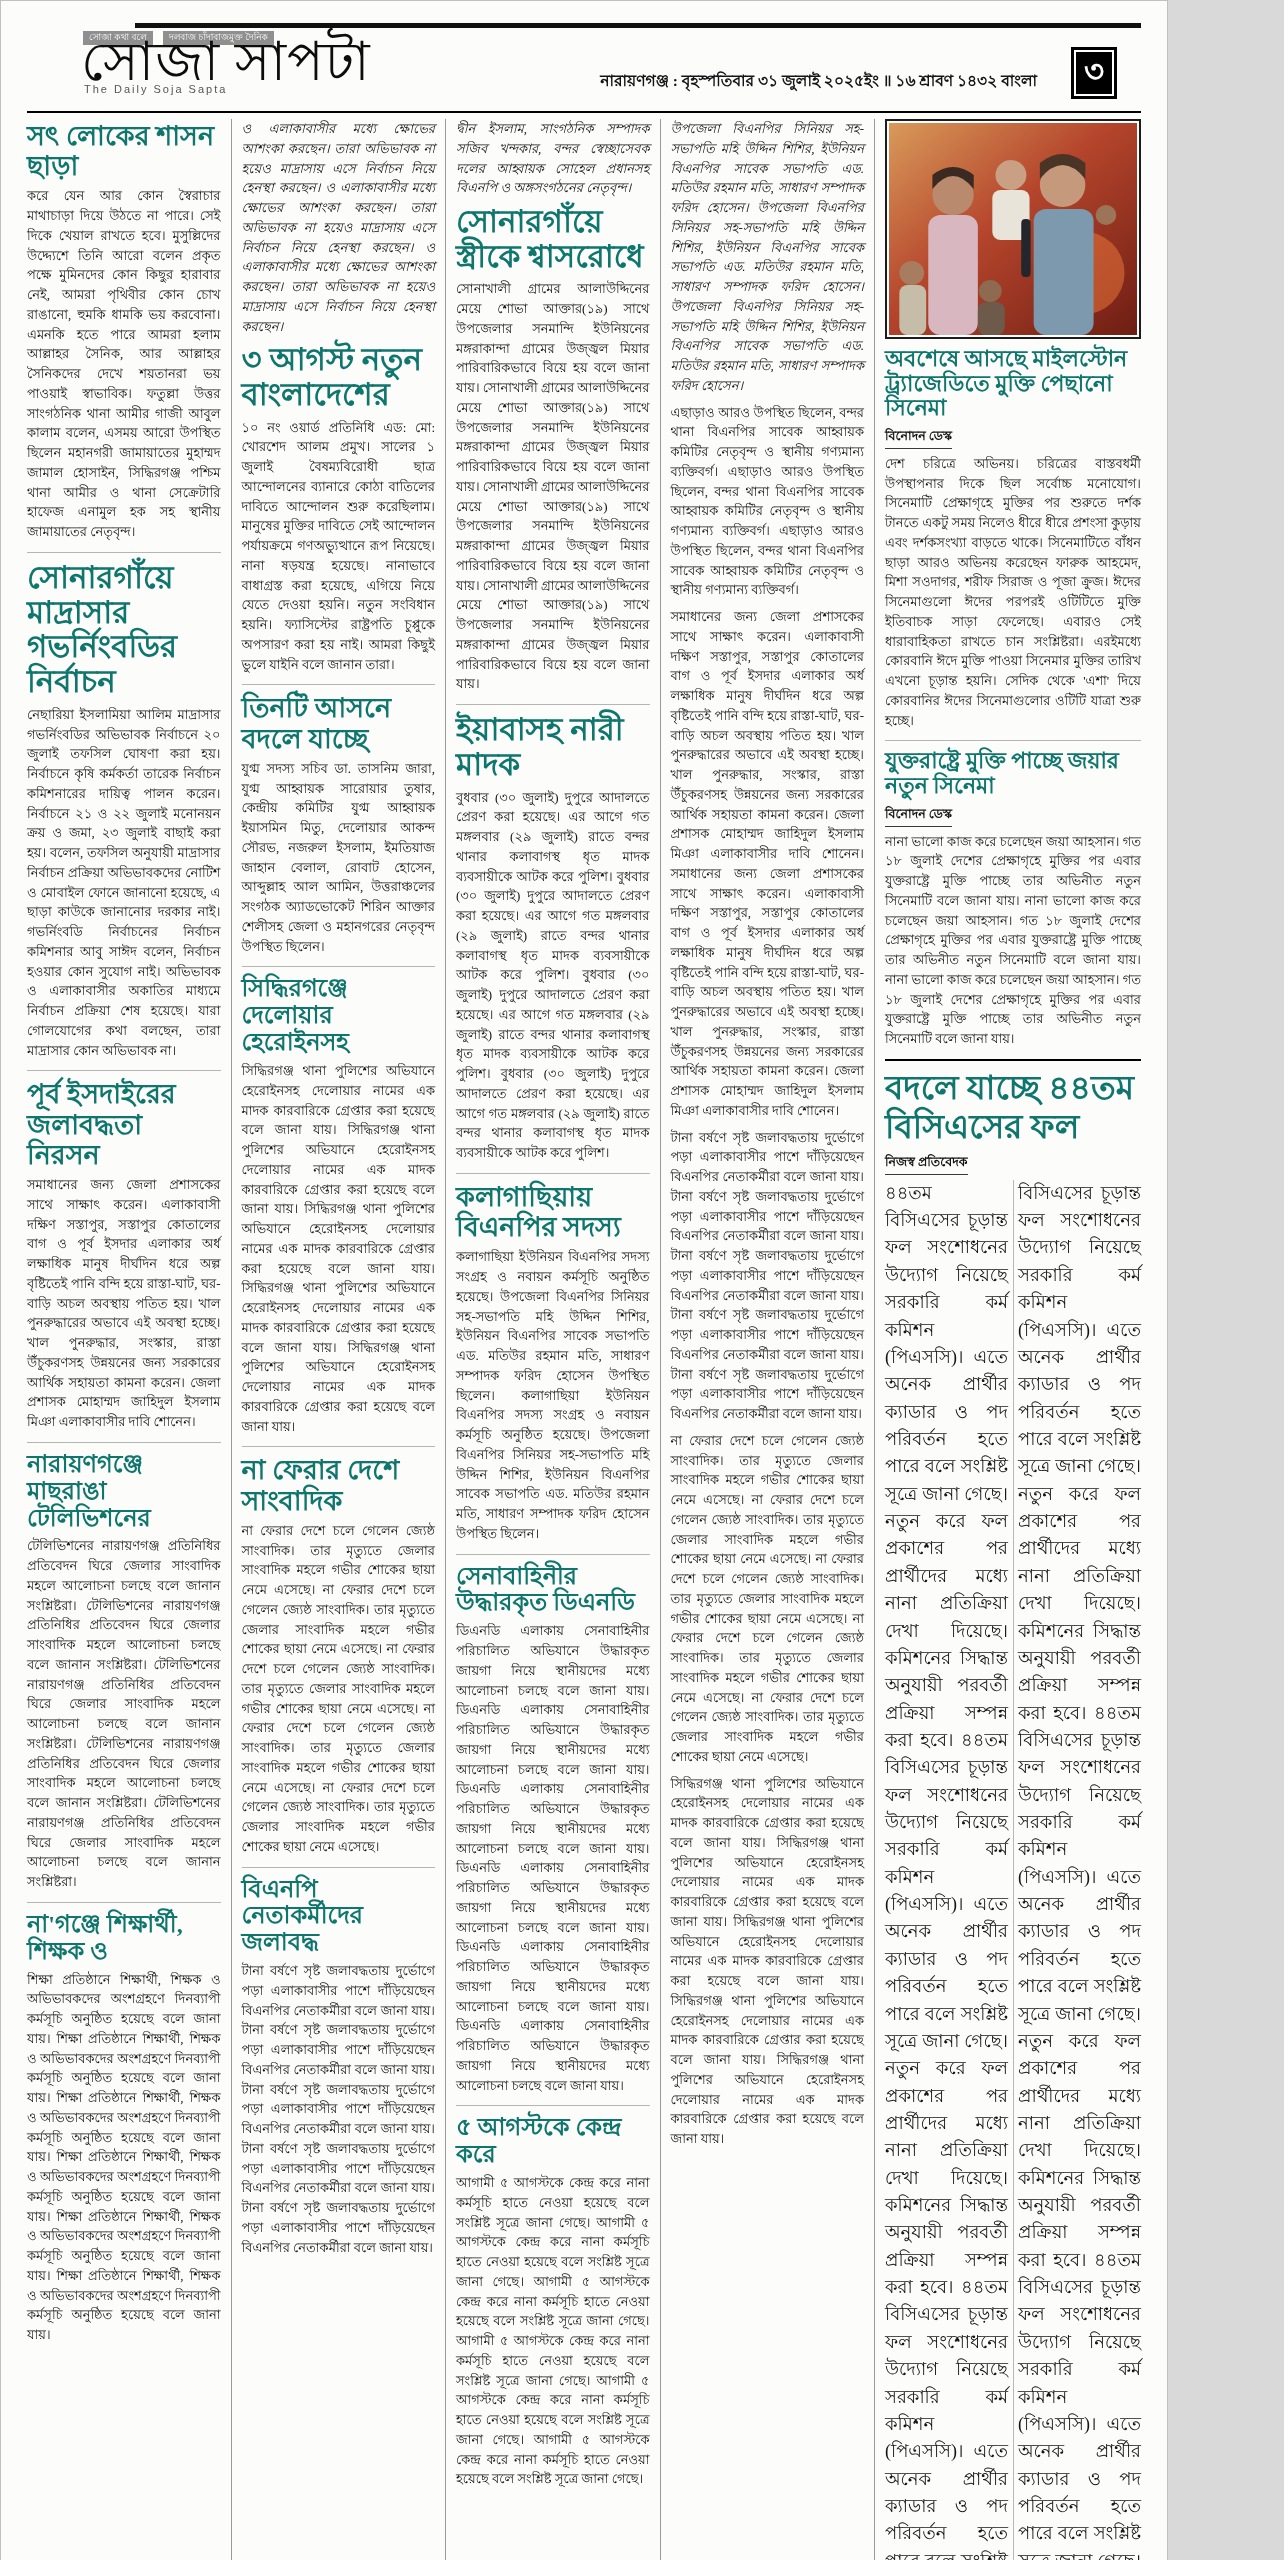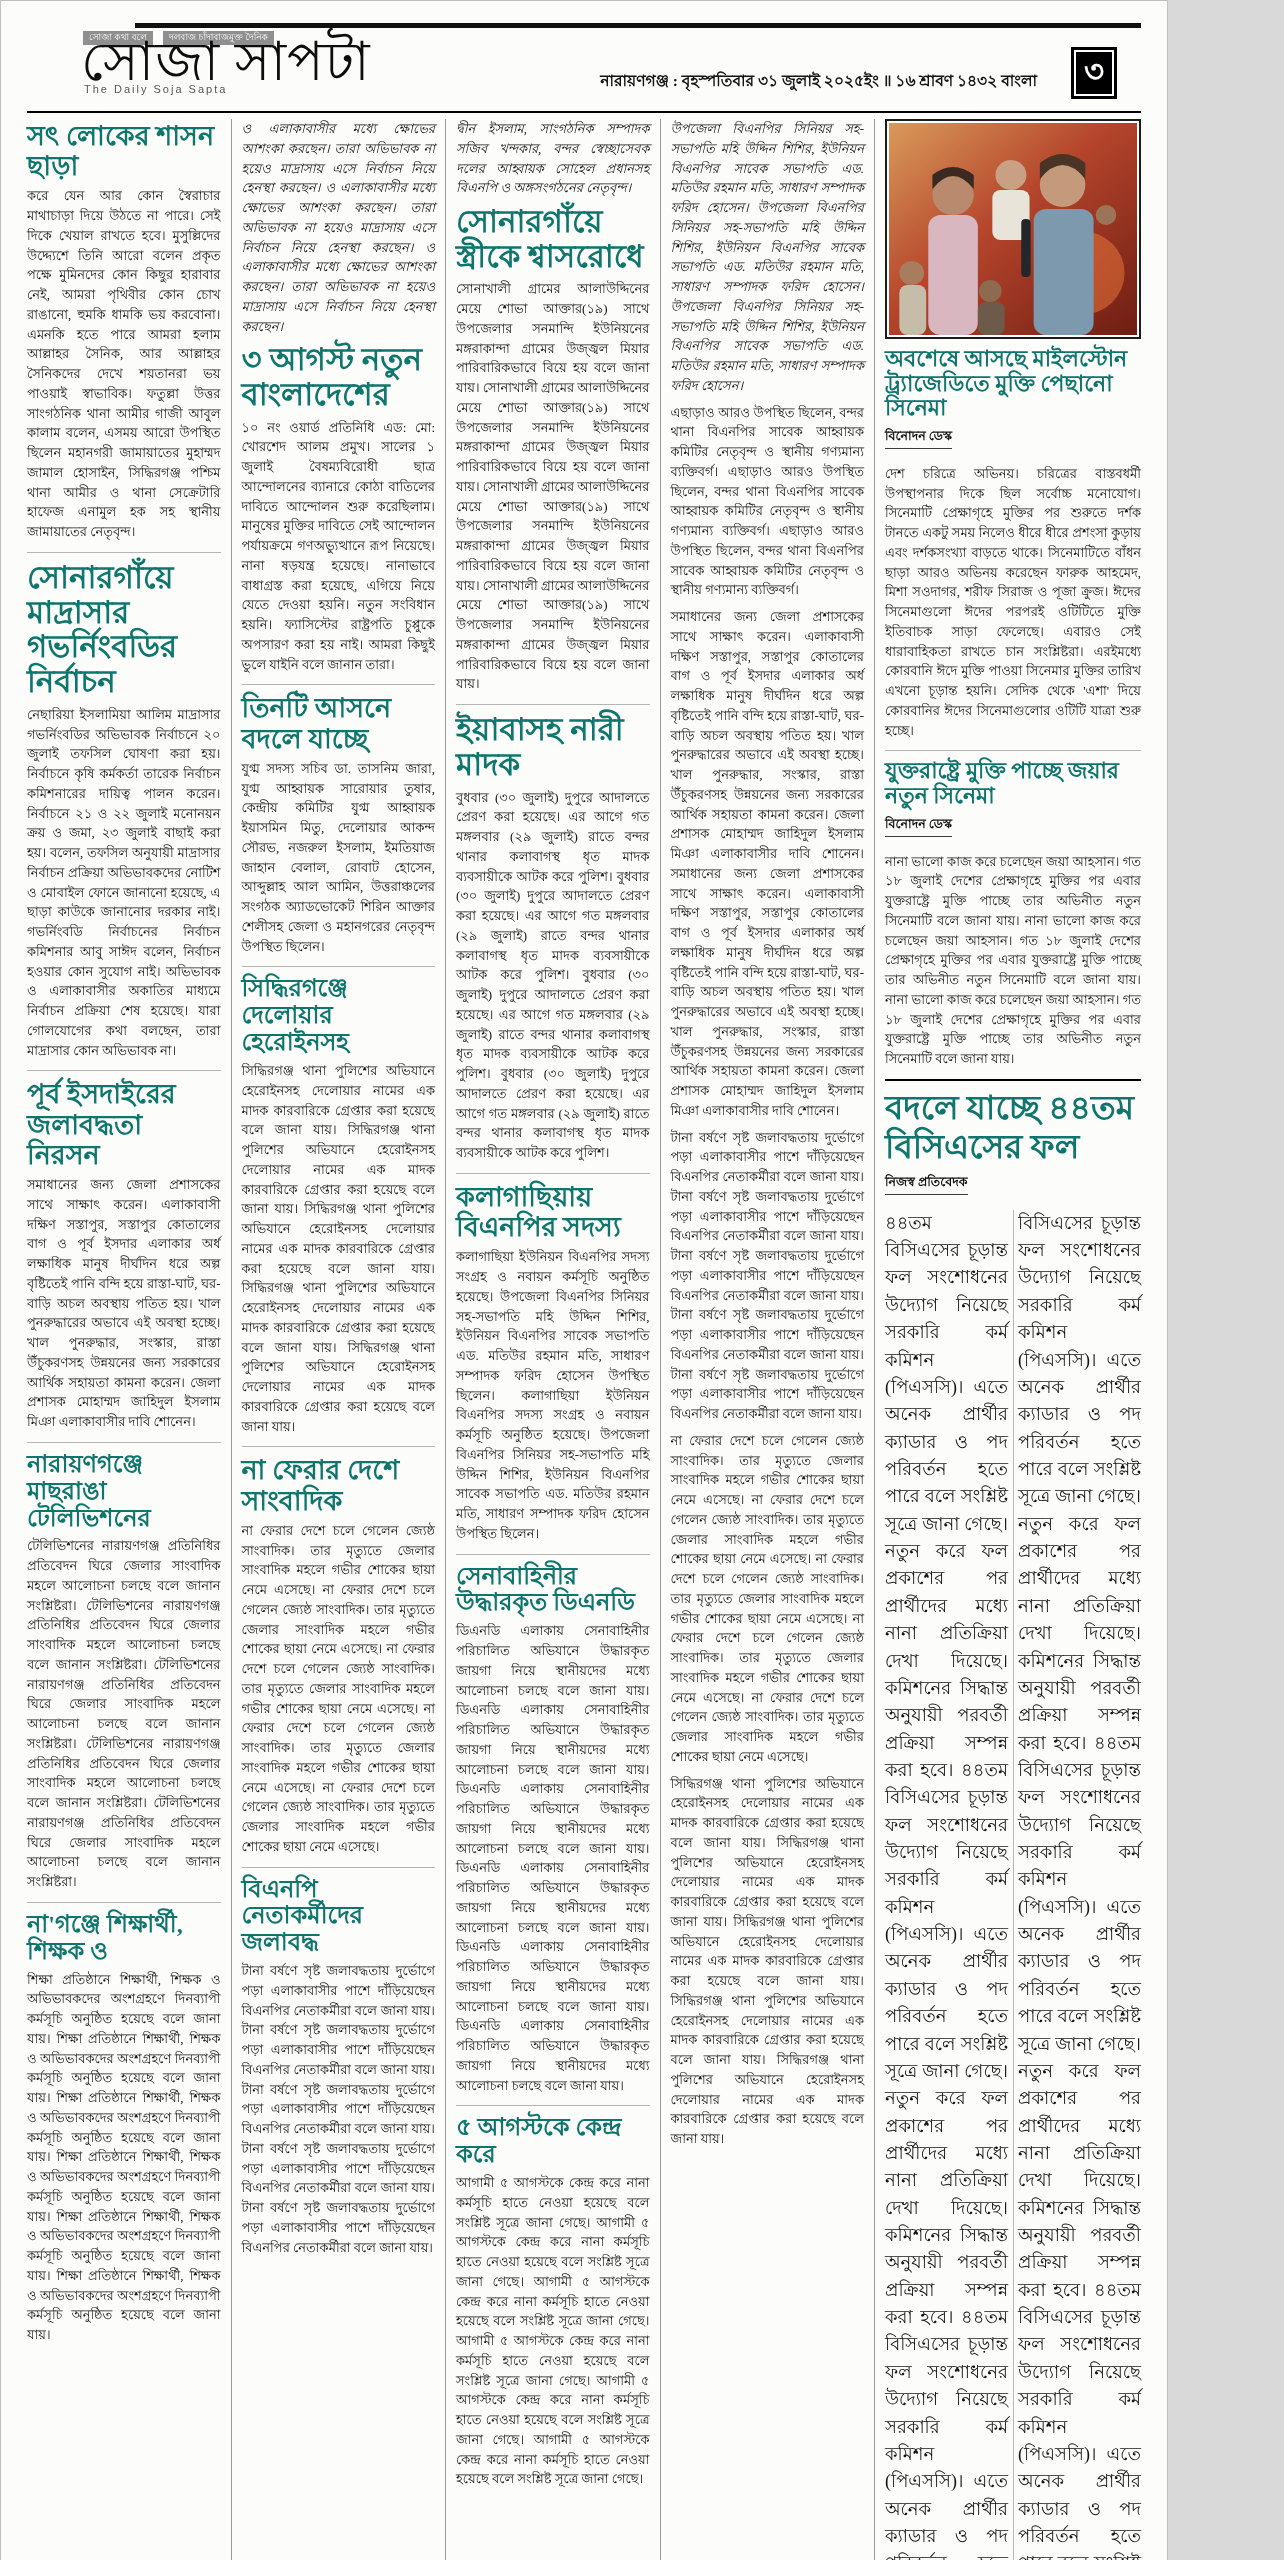--- a/index.html
+++ b/index.html
@@ -39,21 +39,21 @@
   }
   .article h2.xl{font-size:31px;}
   .article h2.md{font-size:24px;}
   .body-text{
     margin:0 0 7px 0;font-size:13px;line-height:1.52;text-align:justify;
     word-break:break-word;
   }
   .cont{margin-top:0;font-style:italic;}
   .byline{
     display:inline-block;font-size:12.5px;font-weight:700;
-    border-bottom:1px solid #3a3a3a;margin:0 0 15px 0;padding-bottom:1px;
+    border-bottom:1px solid #3a3a3a;margin:0 0 5px 0;padding-bottom:1px;
   }
   
   .photo-frame{border:2px solid #1c1c1c;padding:2px;background:#fff;margin-bottom:8px;}
   .photo-frame svg{display:block;width:100%;height:212px;}
   .sidebar .article h2{font-size:22px;}
   .sidebar .article h2.bcs{font-size:33px;line-height:1.18;}
   .sidebar-divider{border-top:2px solid #000;margin:10px 0 8px 0;}
   .two-col{column-count:2;column-gap:10px;column-rule:1px solid #b8b8b8;font-size:18px;}
 </style>
 </head>

